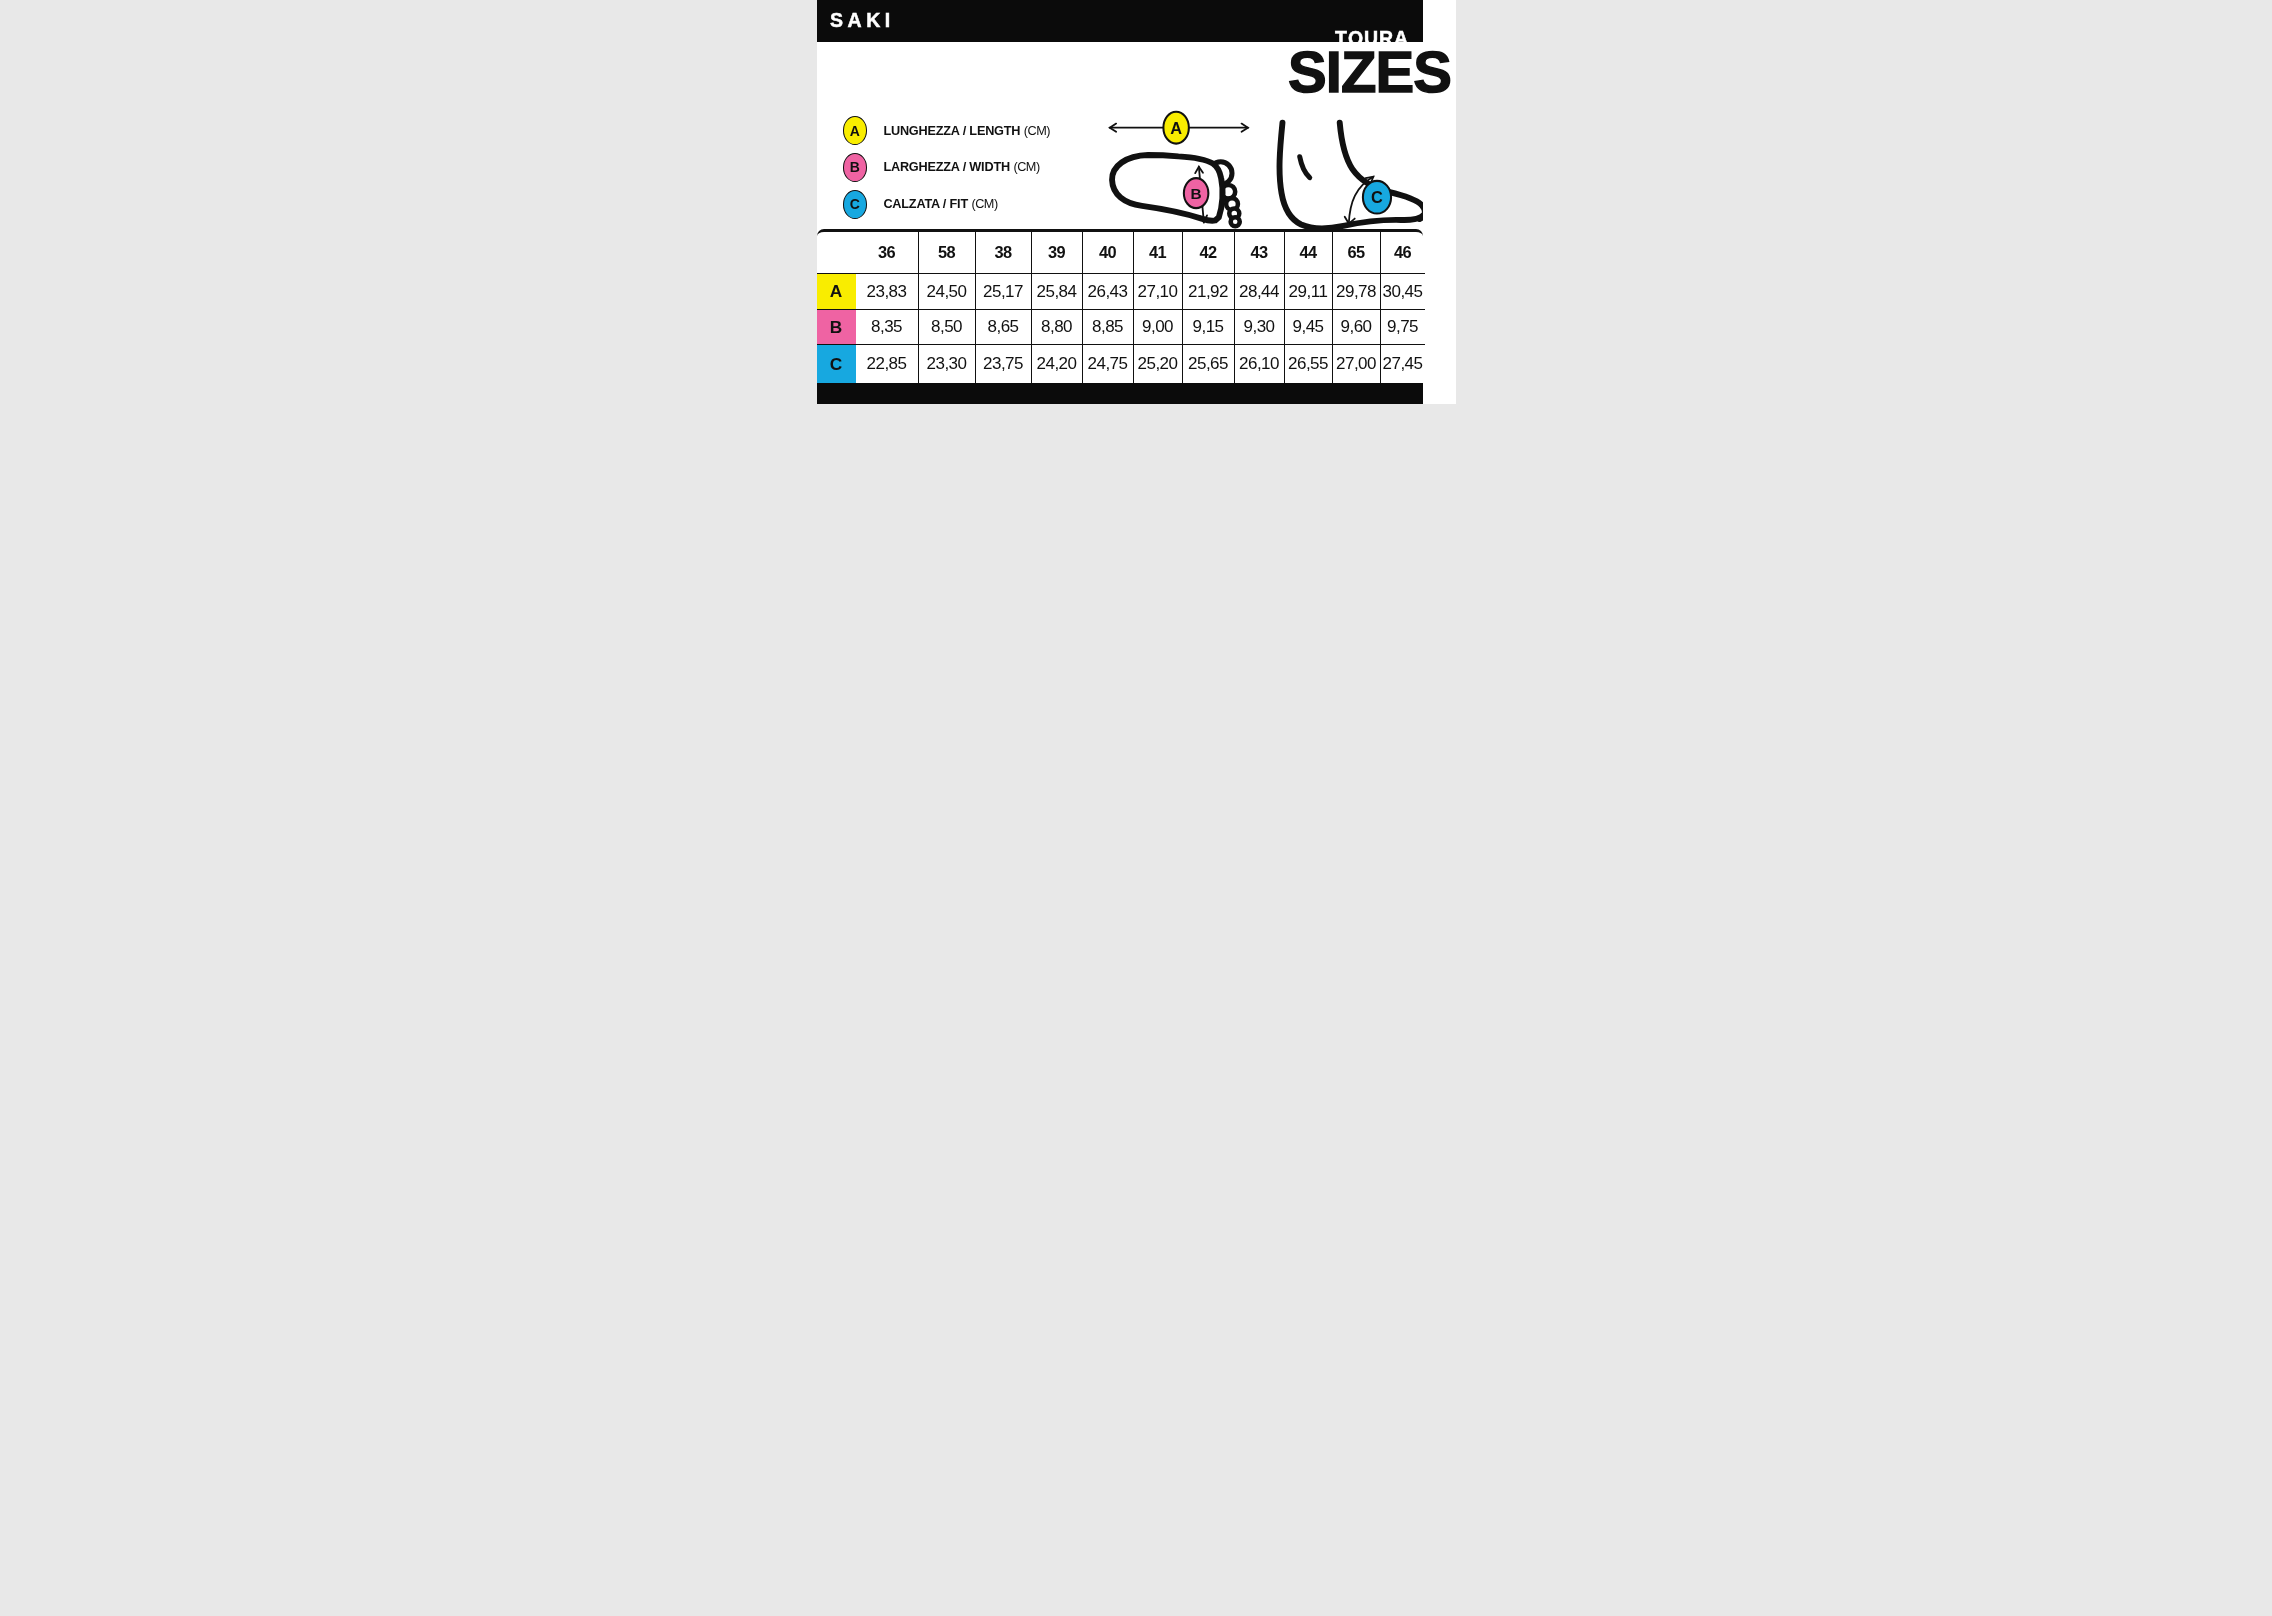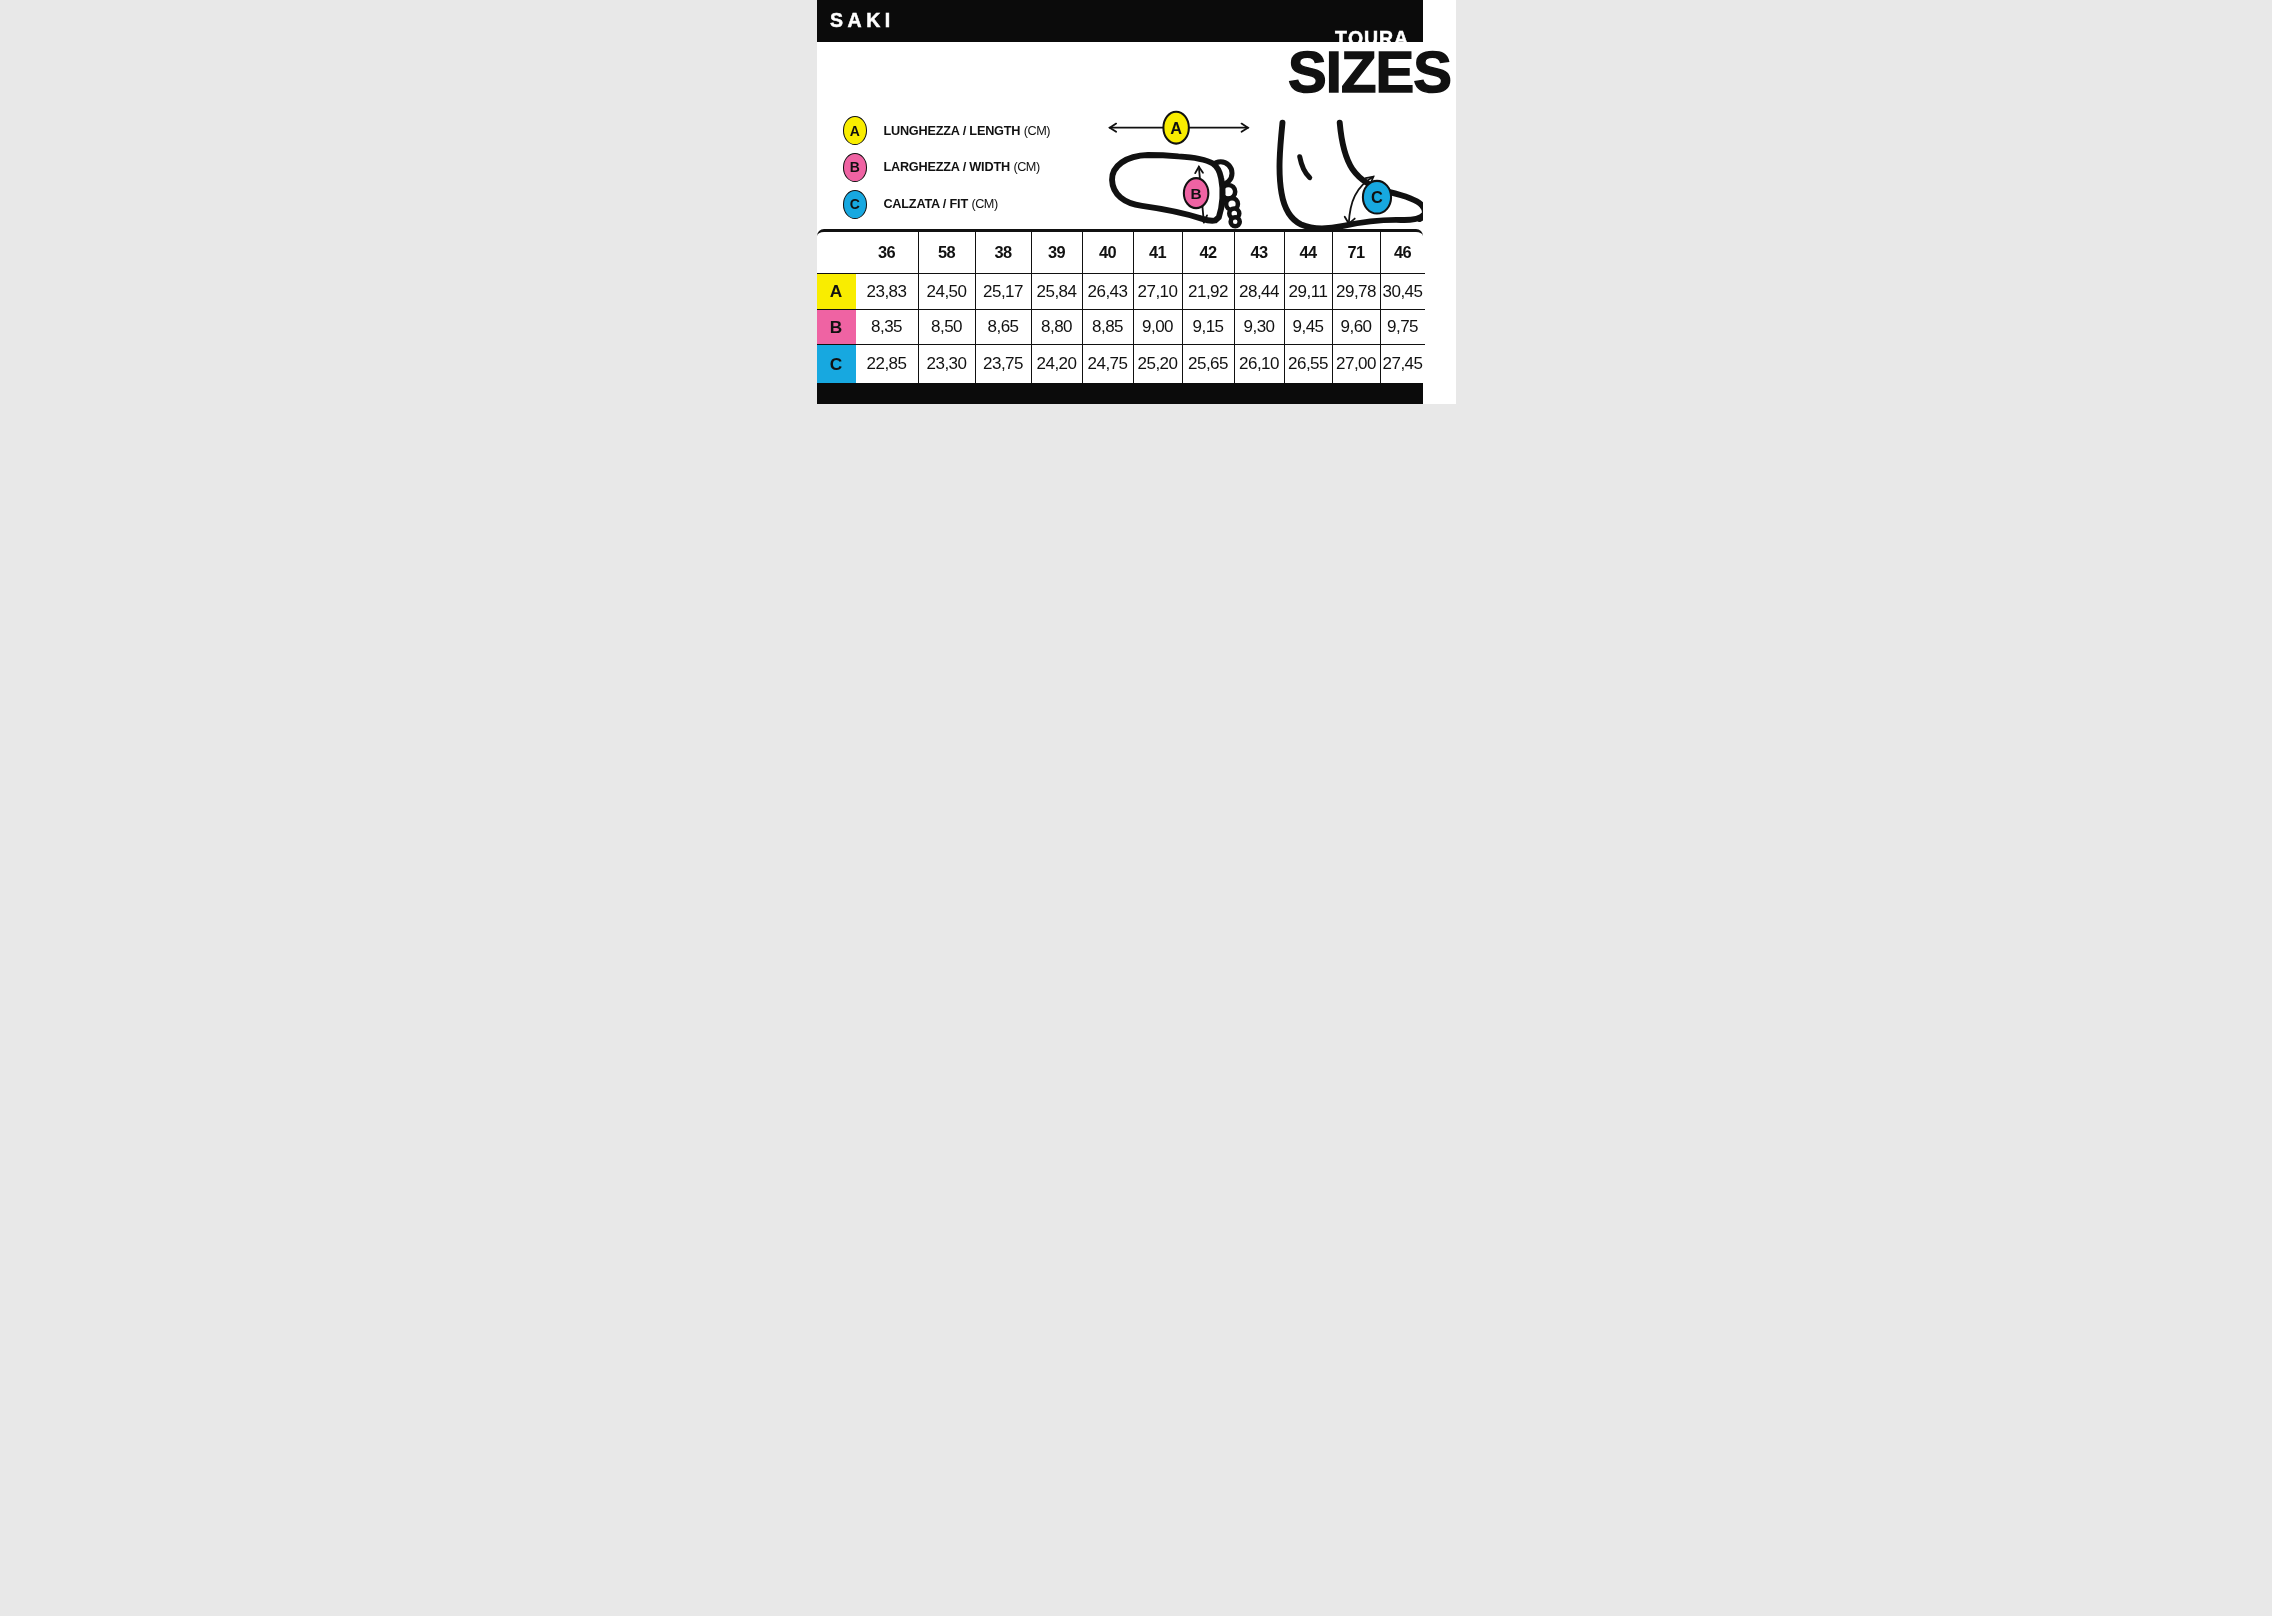--- a/index.html
+++ b/index.html
@@ -149,21 +149,21 @@
       <div class="cell corner"></div>
       <div class="cell head">36</div>
       <div class="cell head vl">58</div>
       <div class="cell head vl">38</div>
       <div class="cell head vl">39</div>
       <div class="cell head vl">40</div>
       <div class="cell head vl">41</div>
       <div class="cell head vl">42</div>
       <div class="cell head vl">43</div>
       <div class="cell head vl">44</div>
-      <div class="cell head vl">71</div>
+      <div class="cell head vl">65</div>
       <div class="cell head vl">46</div>
       <div class="cell rlabel hl" style="background: rgb(249, 237, 0);">A</div>
       <div class="cell val hl">23,83</div>
       <div class="cell val hl vl">24,50</div>
       <div class="cell val hl vl">25,17</div>
       <div class="cell val hl vl">25,84</div>
       <div class="cell val hl vl">26,43</div>
       <div class="cell val hl vl">27,10</div>
       <div class="cell val hl vl">21,92</div>
       <div class="cell val hl vl">28,44</div>

